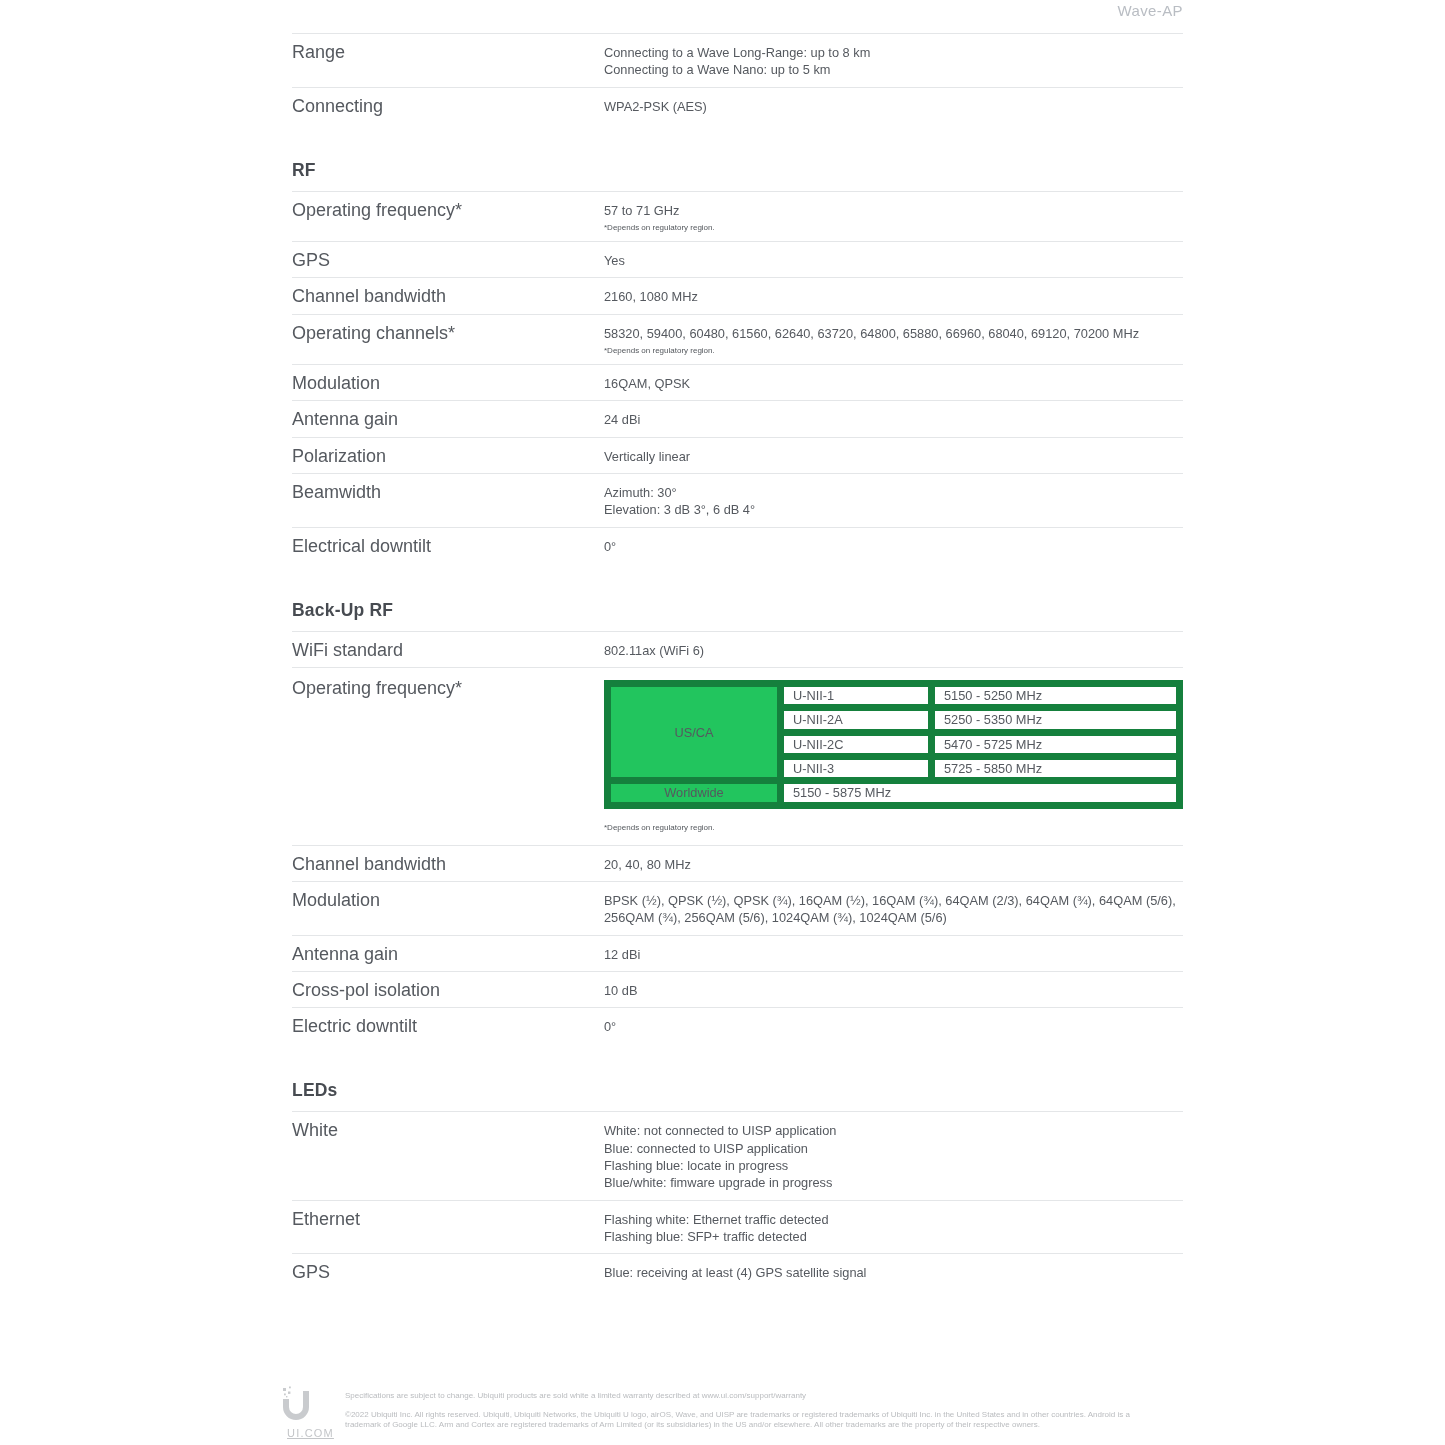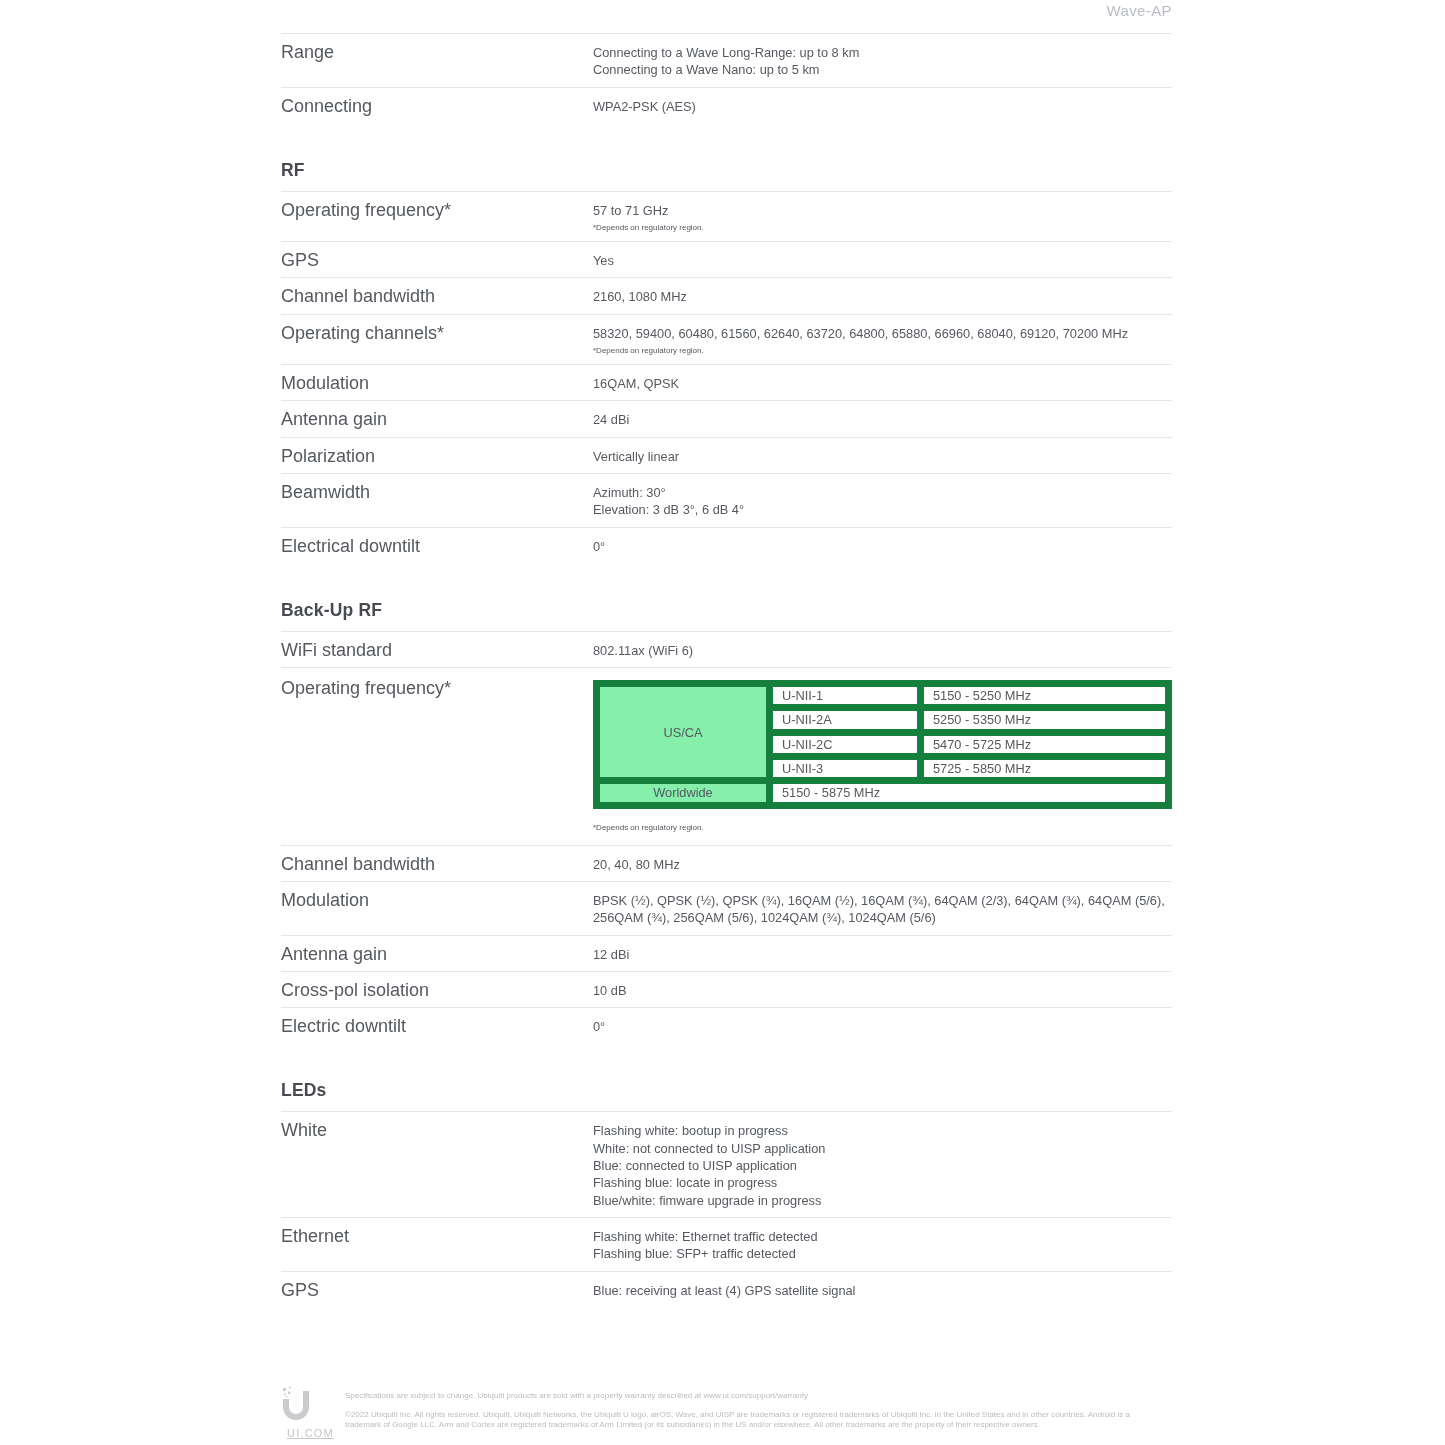--- a/index.html
+++ b/index.html
@@ -7,21 +7,21 @@
   body {
     width: 1445px; height: 1445px;
     background: #ffffff;
     font-family: "Liberation Sans", sans-serif;
     color: #55595f;
     position: relative;
     overflow: hidden;
   }
   .page {
     position: absolute;
-    left: 281px; top: 0;
+    left: 292px; top: 0;
     width: 891px;
   }
   .doc-header {
     height: 33px;
     text-align: right;
     padding-top: 2px;
   }
   .doc-title {
     font-size: 15px;
     color: #b9bdc3;
@@ -70,21 +70,21 @@
   }
   table.freq td {
     border: 7px solid #15803d;
     height: 23px;
     font-size: 12.8px;
     color: #55595f;
     padding: 0 0 0 9px;
     vertical-align: middle;
   }
   table.freq td.region {
-    background: #86efac;
+    background: #22c55e;
     text-align: center;
     padding: 0;
   }
   .table-footnote { margin-top: 14px; }
   .footer {
     position: absolute;
     left: 276px; top: 1385px;
     width: 891px;
     display: flex;
     align-items: flex-start;
@@ -271,21 +271,20 @@
             </div>
           </div>
         </div>
       </section>
       <section class="section">
         <h2 class="section-heading">LEDs</h2>
         <div class="rows">
           <div class="row">
             <div class="row-label">White</div>
             <div class="row-value">
-              <div class="value-line">Flashing white: bootup in progress</div>
               <div class="value-line">White: not connected to UISP application</div>
               <div class="value-line">Blue: connected to UISP application</div>
               <div class="value-line">Flashing blue: locate in progress</div>
               <div class="value-line">Blue/white: fimware upgrade in progress</div>
             </div>
           </div>
           <div class="row">
             <div class="row-label">Ethernet</div>
             <div class="row-value">
               <div class="value-line">Flashing white: Ethernet traffic detected</div>
@@ -309,16 +308,16 @@
       <path d="M27 6 h6 v16 a13 13 0 0 1 -26 0 v-8 h6 v8 a7 7 0 0 0 14 0 z" fill="#c9cbce"></path>
       <rect x="7" y="3" width="3" height="3" fill="#c9cbce"></rect>
       <rect x="12" y="6.5" width="2.4" height="2.4" fill="#c9cbce"></rect>
       <rect x="8" y="8.5" width="1.8" height="1.8" fill="#c9cbce"></rect>
       <rect x="13" y="1.5" width="1.8" height="1.8" fill="#c9cbce"></rect>
       <rect x="10" y="11" width="1.4" height="1.4" fill="#c9cbce"></rect>
     </svg>
     <div class="logo-text">UI.COM</div>
   </div>
   <div class="footer-text">
-    <div class="footer-line1">Specifications are subject to change. Ubiquiti products are sold with a property warranty described at www.ui.com/support/warranty</div>
+    <div class="footer-line1">Specifications are subject to change. Ubiquiti products are sold white a limited warranty described at www.ui.com/support/warranty</div>
     <div class="footer-para">©2022 Ubiquiti Inc. All rights reserved. Ubiquiti, Ubiquiti Networks, the Ubiquiti U logo, airOS, Wave, and UISP are trademarks or registered trademarks of Ubiquiti Inc. in the United States and in other countries. Android is a trademark of Google LLC. Arm and Cortex are registered trademarks of Arm Limited (or its subsidiaries) in the US and/or elsewhere. All other trademarks are the property of their respective owners.</div>
   </div>
 </div>
 
 </body></html>

